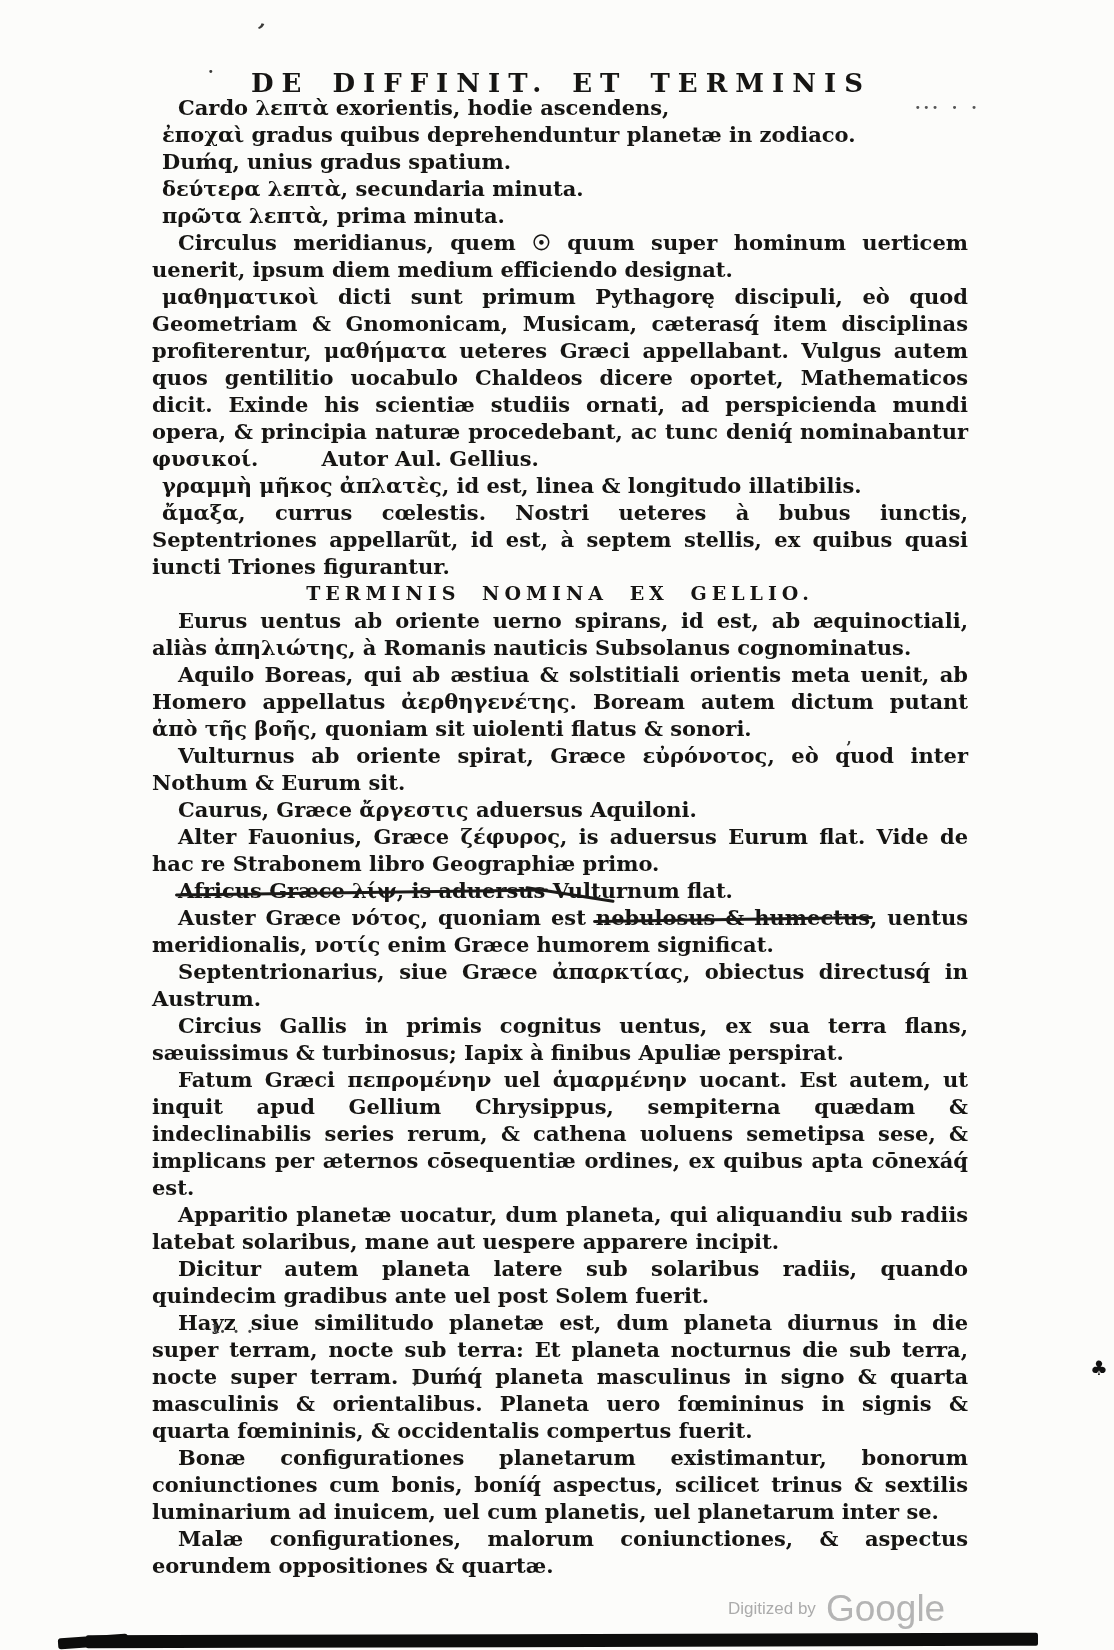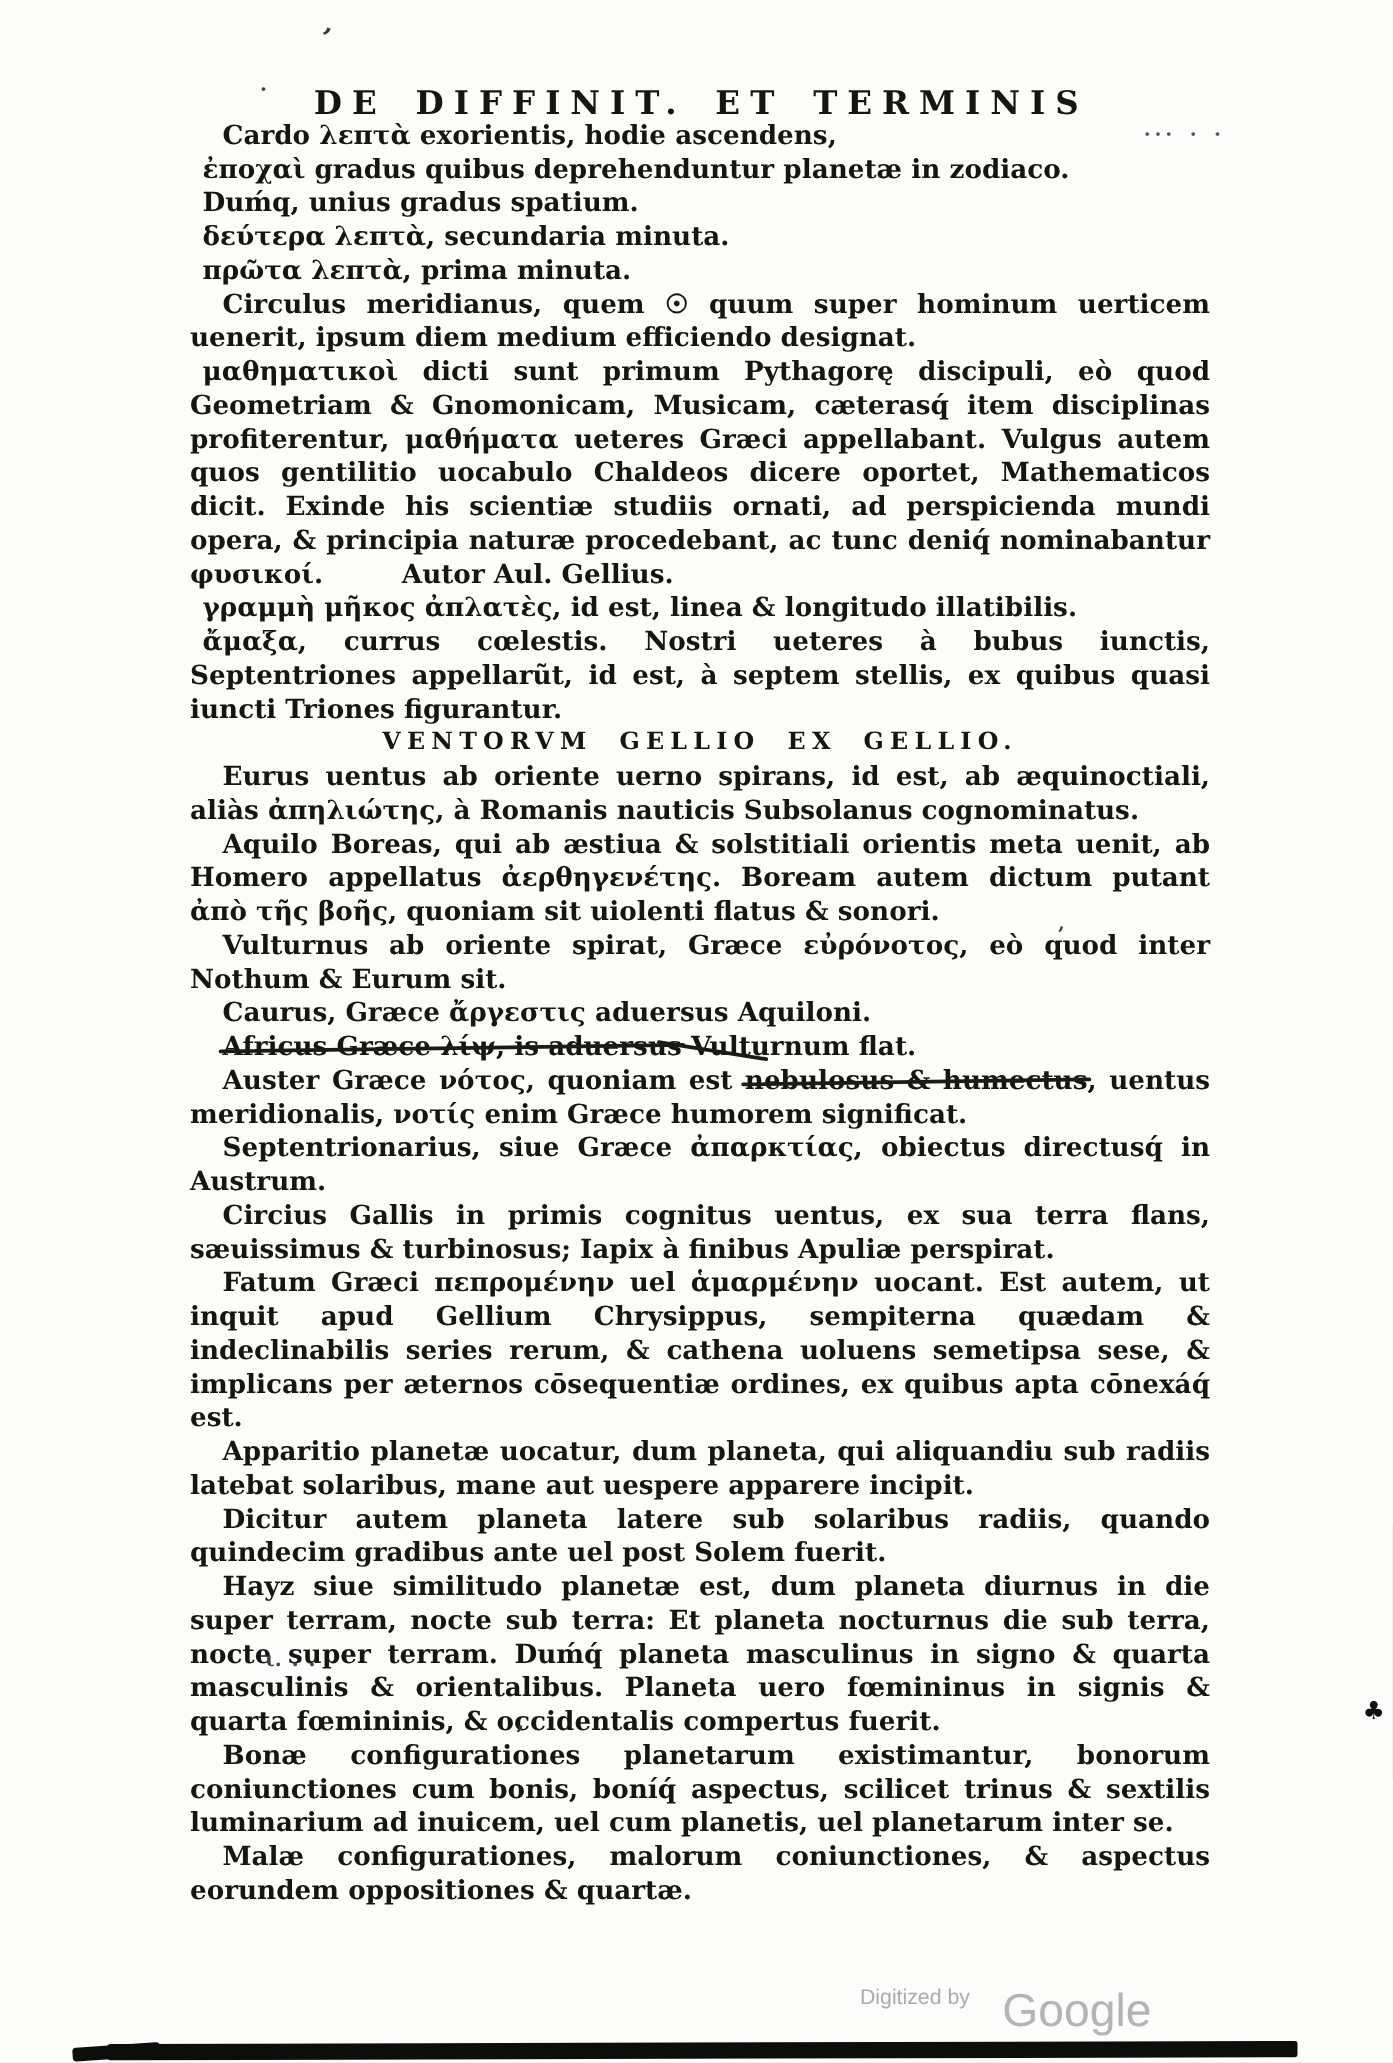--- a/index.html
+++ b/index.html
@@ -52,22 +52,22 @@
     transform:rotate(9deg);
   }
   .artifact{
     position:absolute;
     color:#3a3a38;
     font-size:16px;
     font-weight:bold;
   }
   .watermark{
     position:absolute;
-    left:688px;top:1588px;
-    display:flex;gap:26px;
+    left:728px;top:1588px;
+    display:flex;align-items:center;gap:10px;
     user-select:none;
   }
   .watermark .prefix{
     font-family:"Liberation Sans","DejaVu Sans",sans-serif;
     font-size:17px;color:#ababab;font-weight:normal;
   }
   .watermark .logo{
     font-family:Liberation Sans, sans-serif;
     font-size:37px;color:#b4b4b4;font-weight:normal;
     letter-spacing:0px;
@@ -98,26 +98,27 @@
     <p>Cardo λεπτὰ exorientis, hodie ascendens,</p>
     <p class="gk">ἐποχαὶ gradus quibus deprehenduntur planetæ in zodiaco.</p>
     <p class="gk">Duḿq, unius gradus spatium.</p>
     <p class="gk">δεύτερα λεπτὰ, secundaria minuta.</p>
     <p class="gk">πρῶτα λεπτὰ, prima minuta.</p>
     <p>Circulus meridianus, quem ☉ quum super hominum uerticem uenerit, ipsum diem medium efficiendo designat.</p>
     <p class="gk">μαθηματικοὶ dicti sunt primum Pythagorę discipuli, eò quod Geometriam &amp; Gnomonicam, Musicam, cæterasq́ item disciplinas profiterentur, μαθήματα ueteres Græci appellabant. Vulgus autem quos gentilitio uocabulo Chaldeos dicere oportet, Mathematicos dicit. Exinde his scientiæ studiis ornati, ad perspicienda mundi opera, &amp; principia naturæ procedebant, ac tunc deniq́ nominabantur φυσικοί.   Autor Aul. Gellius.</p>
     <p class="gk">γραμμὴ μῆκος ἀπλατὲς, id est, linea &amp; longitudo illatibilis.</p>
     <p class="gk">ἄμαξα, currus cœlestis. Nostri ueteres à bubus iunctis, Septentriones appellarũt, id est, à septem stellis, ex quibus quasi iuncti Triones figurantur.</p>
 
-    <p class="section-heading">VENTORVM GELLIO EX GELLIO.</p>
+    <p class="section-heading">TERMINIS NOMINA EX GELLIO.</p>
 
     <p>Eurus uentus ab oriente uerno spirans, id est, ab æquinoctiali, aliàs ἀπηλιώτης, à Romanis nauticis Subsolanus cognominatus.</p>
     <p>Aquilo Boreas, qui ab æstiua &amp; solstitiali orientis meta uenit, ab Homero appellatus ἀερθηγενέτης. Boream autem dictum putant ἀπὸ τῆς βοῆς, quoniam sit uiolenti flatus &amp; sonori.</p>
     <p>Vulturnus ab oriente spirat, Græce εὐρόνοτος, eò quod inter Nothum &amp; Eurum sit.</p>
     <p>Caurus, Græce ἄργεστις aduersus Aquiloni.</p>
+    <p>Alter Fauonius, Græce ζέφυρος, is aduersus Eurum flat. Vide de hac re Strabonem libro Geographiæ primo.</p>
 
     <p><span class="struck tail">Africus Græce λίψ, is aduersus</span><span> Vulturnum flat.</span></p>
 
     <p><span>Auster Græce νότος, quoniam est </span><span class="struck">nebulosus &amp; humectus</span><span>, uentus meridionalis, νοτίς enim Græce humorem significat.</span></p>
 
     <p>Septentrionarius, siue Græce ἀπαρκτίας, obiectus directusq́ in Austrum.</p>
     <p>Circius Gallis in primis cognitus uentus, ex sua terra flans, sæuissimus &amp; turbinosus; Iapix à finibus Apuliæ perspirat.</p>
     <p>Fatum Græci πεπρομένην uel ἁμαρμένην uocant. Est autem, ut inquit apud Gellium Chrysippus, sempiterna quædam &amp; indeclinabilis series rerum, &amp; cathena uoluens semetipsa sese, &amp; implicans per æternos cōsequentiæ ordines, ex quibus apta cōnexáq́ est.</p>
     <p>Apparitio planetæ uocatur, dum planeta, qui aliquandiu sub radiis latebat solaribus, mane aut uespere apparere incipit.</p>
     <p>Dicitur autem planeta latere sub solaribus radiis, quando quindecim gradibus ante uel post Solem fuerit.</p>

